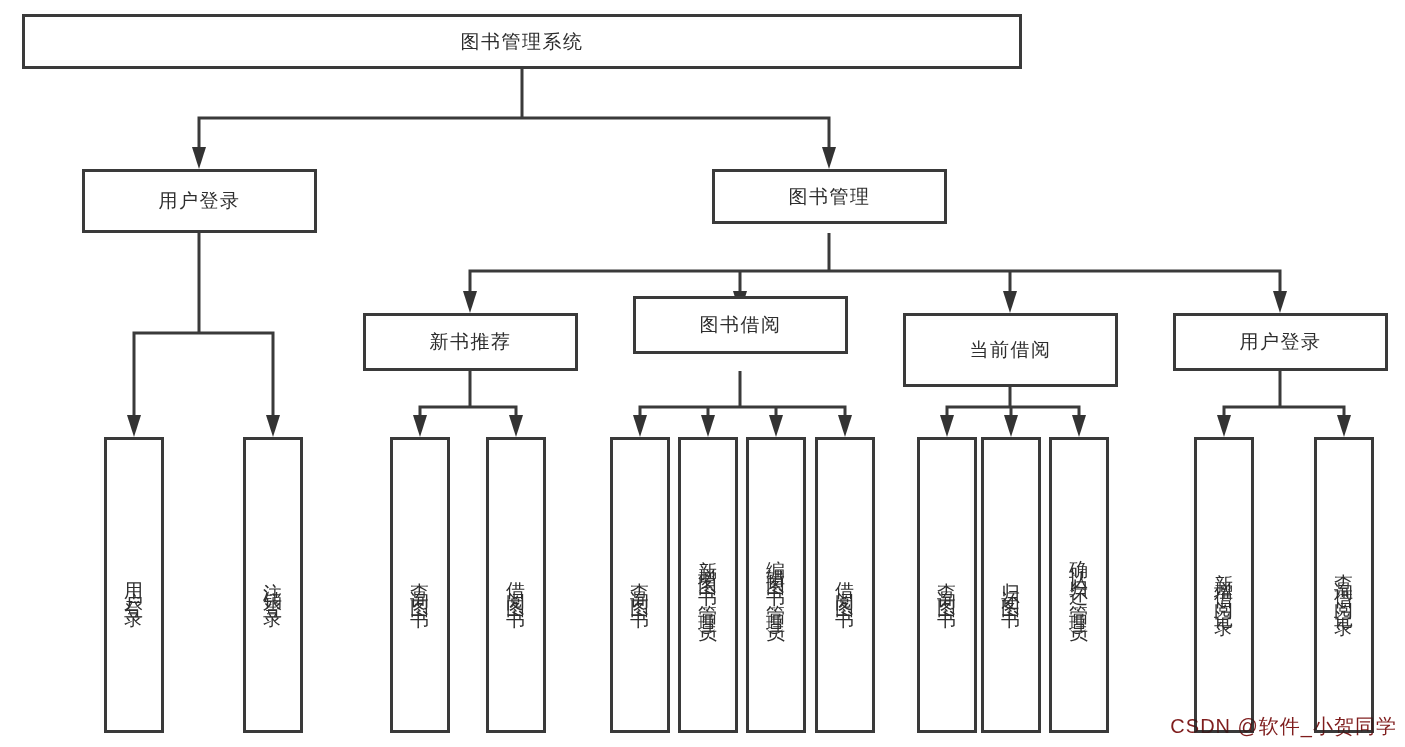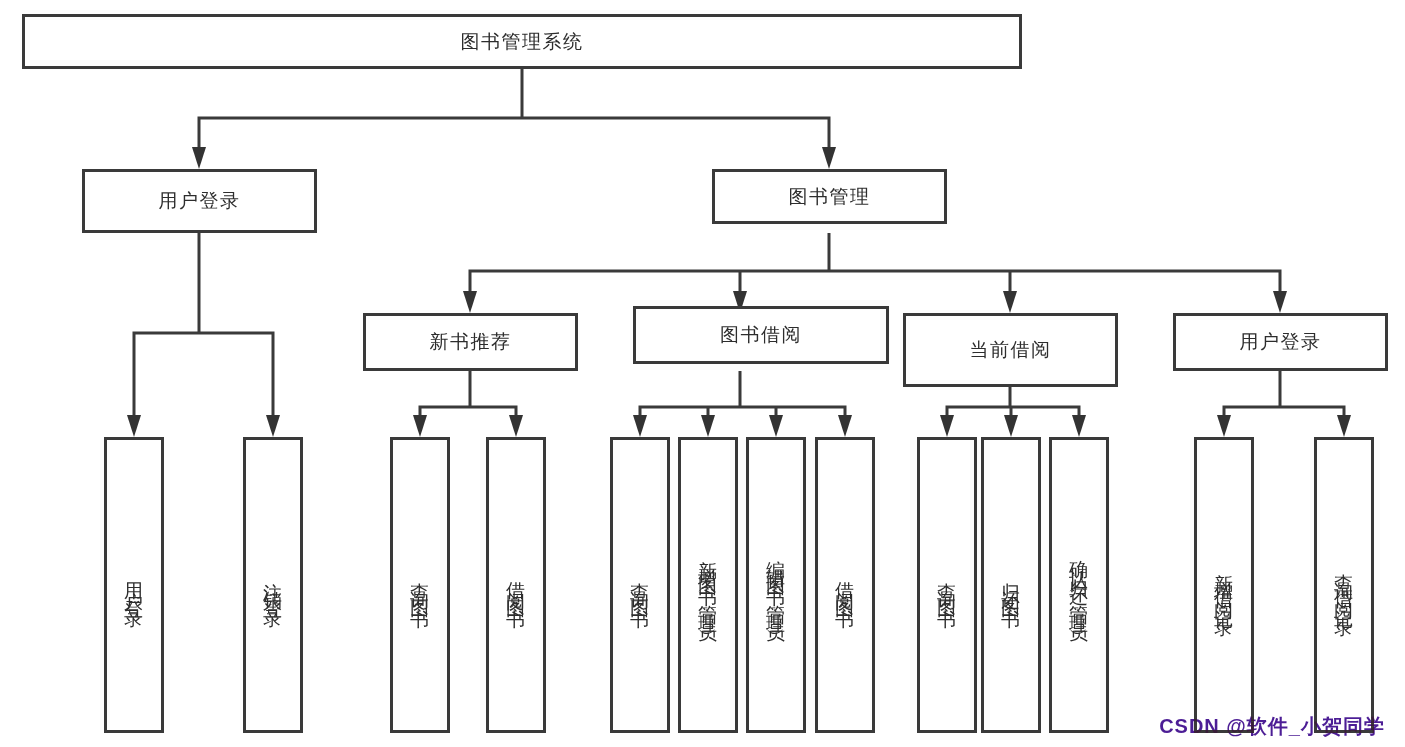--- a/index.html
+++ b/index.html
@@ -11,23 +11,23 @@
   .box{
     position:absolute;box-sizing:border-box;background:#ffffff;
     border:3px solid #3a3a3a;display:flex;align-items:center;justify-content:center;
     color:#2d2d2d;font-size:19px;letter-spacing:1.5px;z-index:2;text-align:center;
   }
   .box.v{
     writing-mode:vertical-rl;text-orientation:mixed;
     letter-spacing:9px;line-height:1;padding:4px 0;
   }
   .watermark{
-    position:absolute;right:20px;bottom:7px;z-index:5;
-    font-size:20px;color:#4c1d95;letter-spacing:1px;
-    mix-blend-mode:darken;white-space:nowrap;font-weight:bold;
+    position:absolute;right:8px;bottom:7px;z-index:5;
+    font-size:20px;color:#7f1d1d;letter-spacing:1px;
+    mix-blend-mode:darken;white-space:nowrap;
   }
 </style>
 </head>
 <body>
 
 <div class="canvas">
 
   <svg class="connector-layer" width="1405" height="747" viewBox="0 0 1405 747">
     <g stroke="#3a3a3a" stroke-width="3" fill="none">
 
@@ -96,21 +96,21 @@
   <div class="box" style="left:82px;top:169px;width:235px;height:64px">
     <span>用户登录</span>
   </div>
   <div class="box" style="left:712px;top:169px;width:235px;height:55px">
     <span>图书管理</span>
   </div>
 
   <div class="box" style="left:363px;top:313px;width:215px;height:58px">
     <span>新书推荐</span>
   </div>
-  <div class="box" style="left:633px;top:306px;width:256px;height:58px">
+  <div class="box" style="left:633px;top:296px;width:215px;height:58px">
     <span>图书借阅</span>
   </div>
   <div class="box" style="left:903px;top:313px;width:215px;height:74px">
     <span>当前借阅</span>
   </div>
   <div class="box" style="left:1173px;top:313px;width:215px;height:58px">
     <span>用户登录</span>
   </div>
 
   <div class="box v" style="left:104px;top:437px;width:60px;height:296px">

